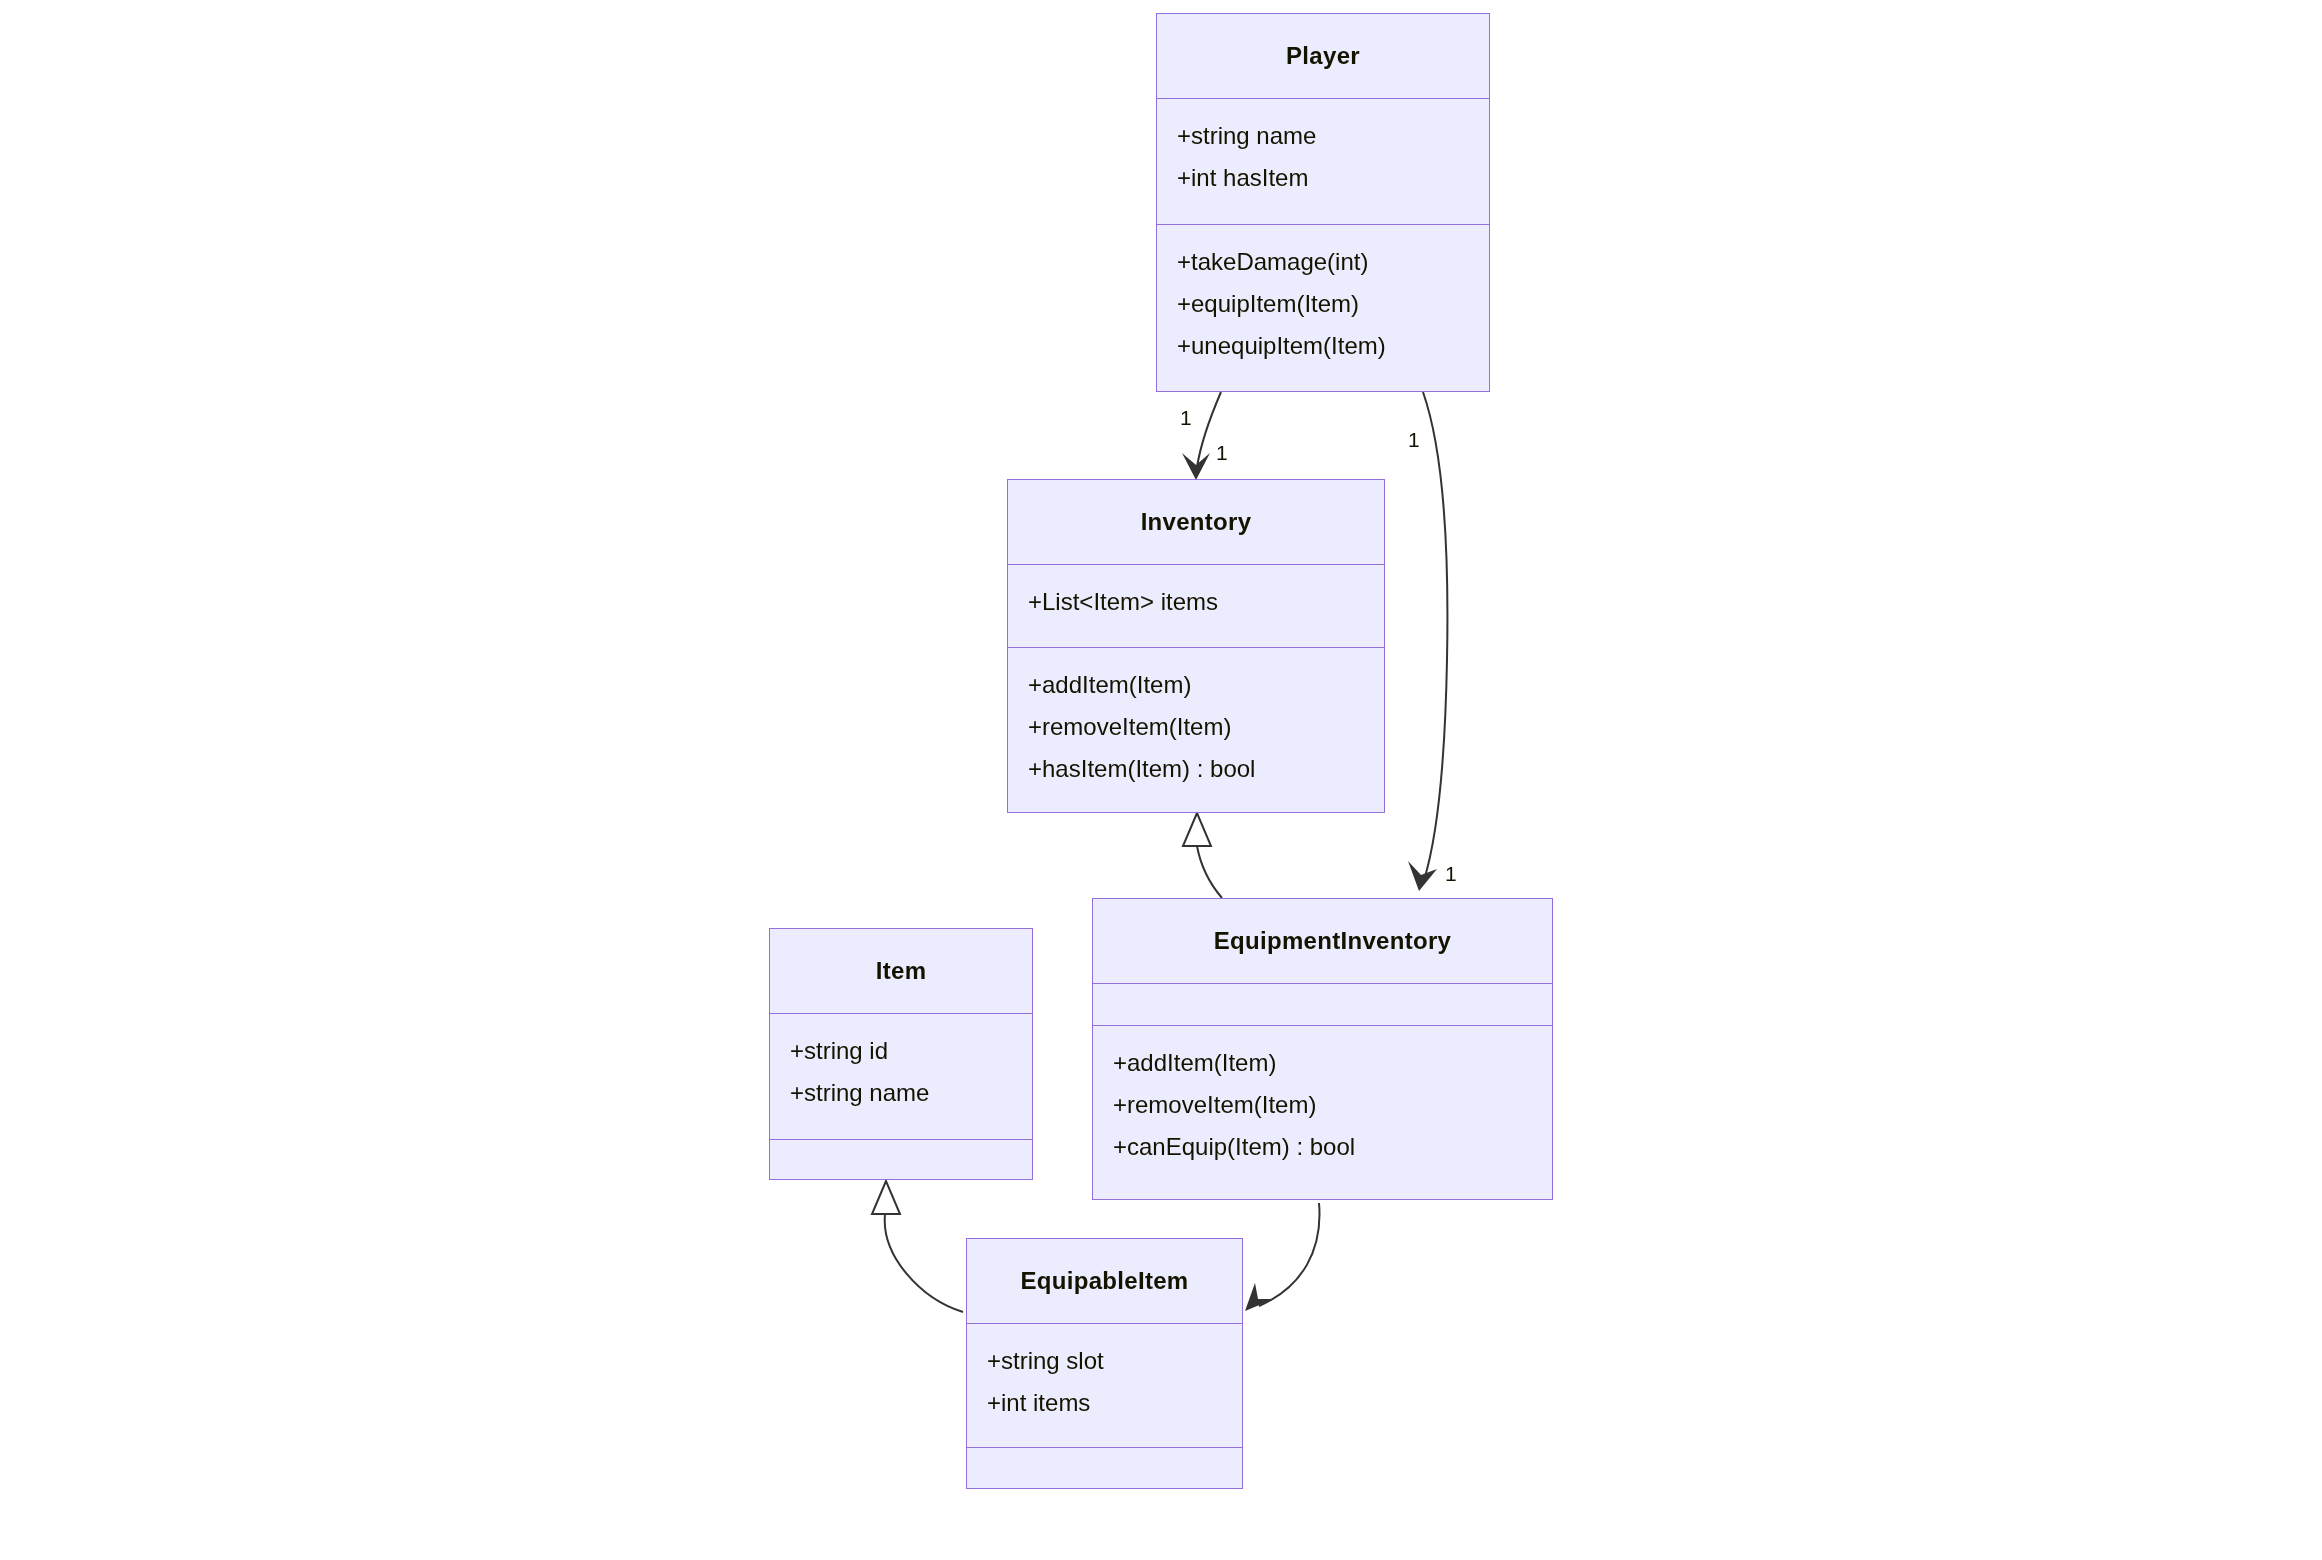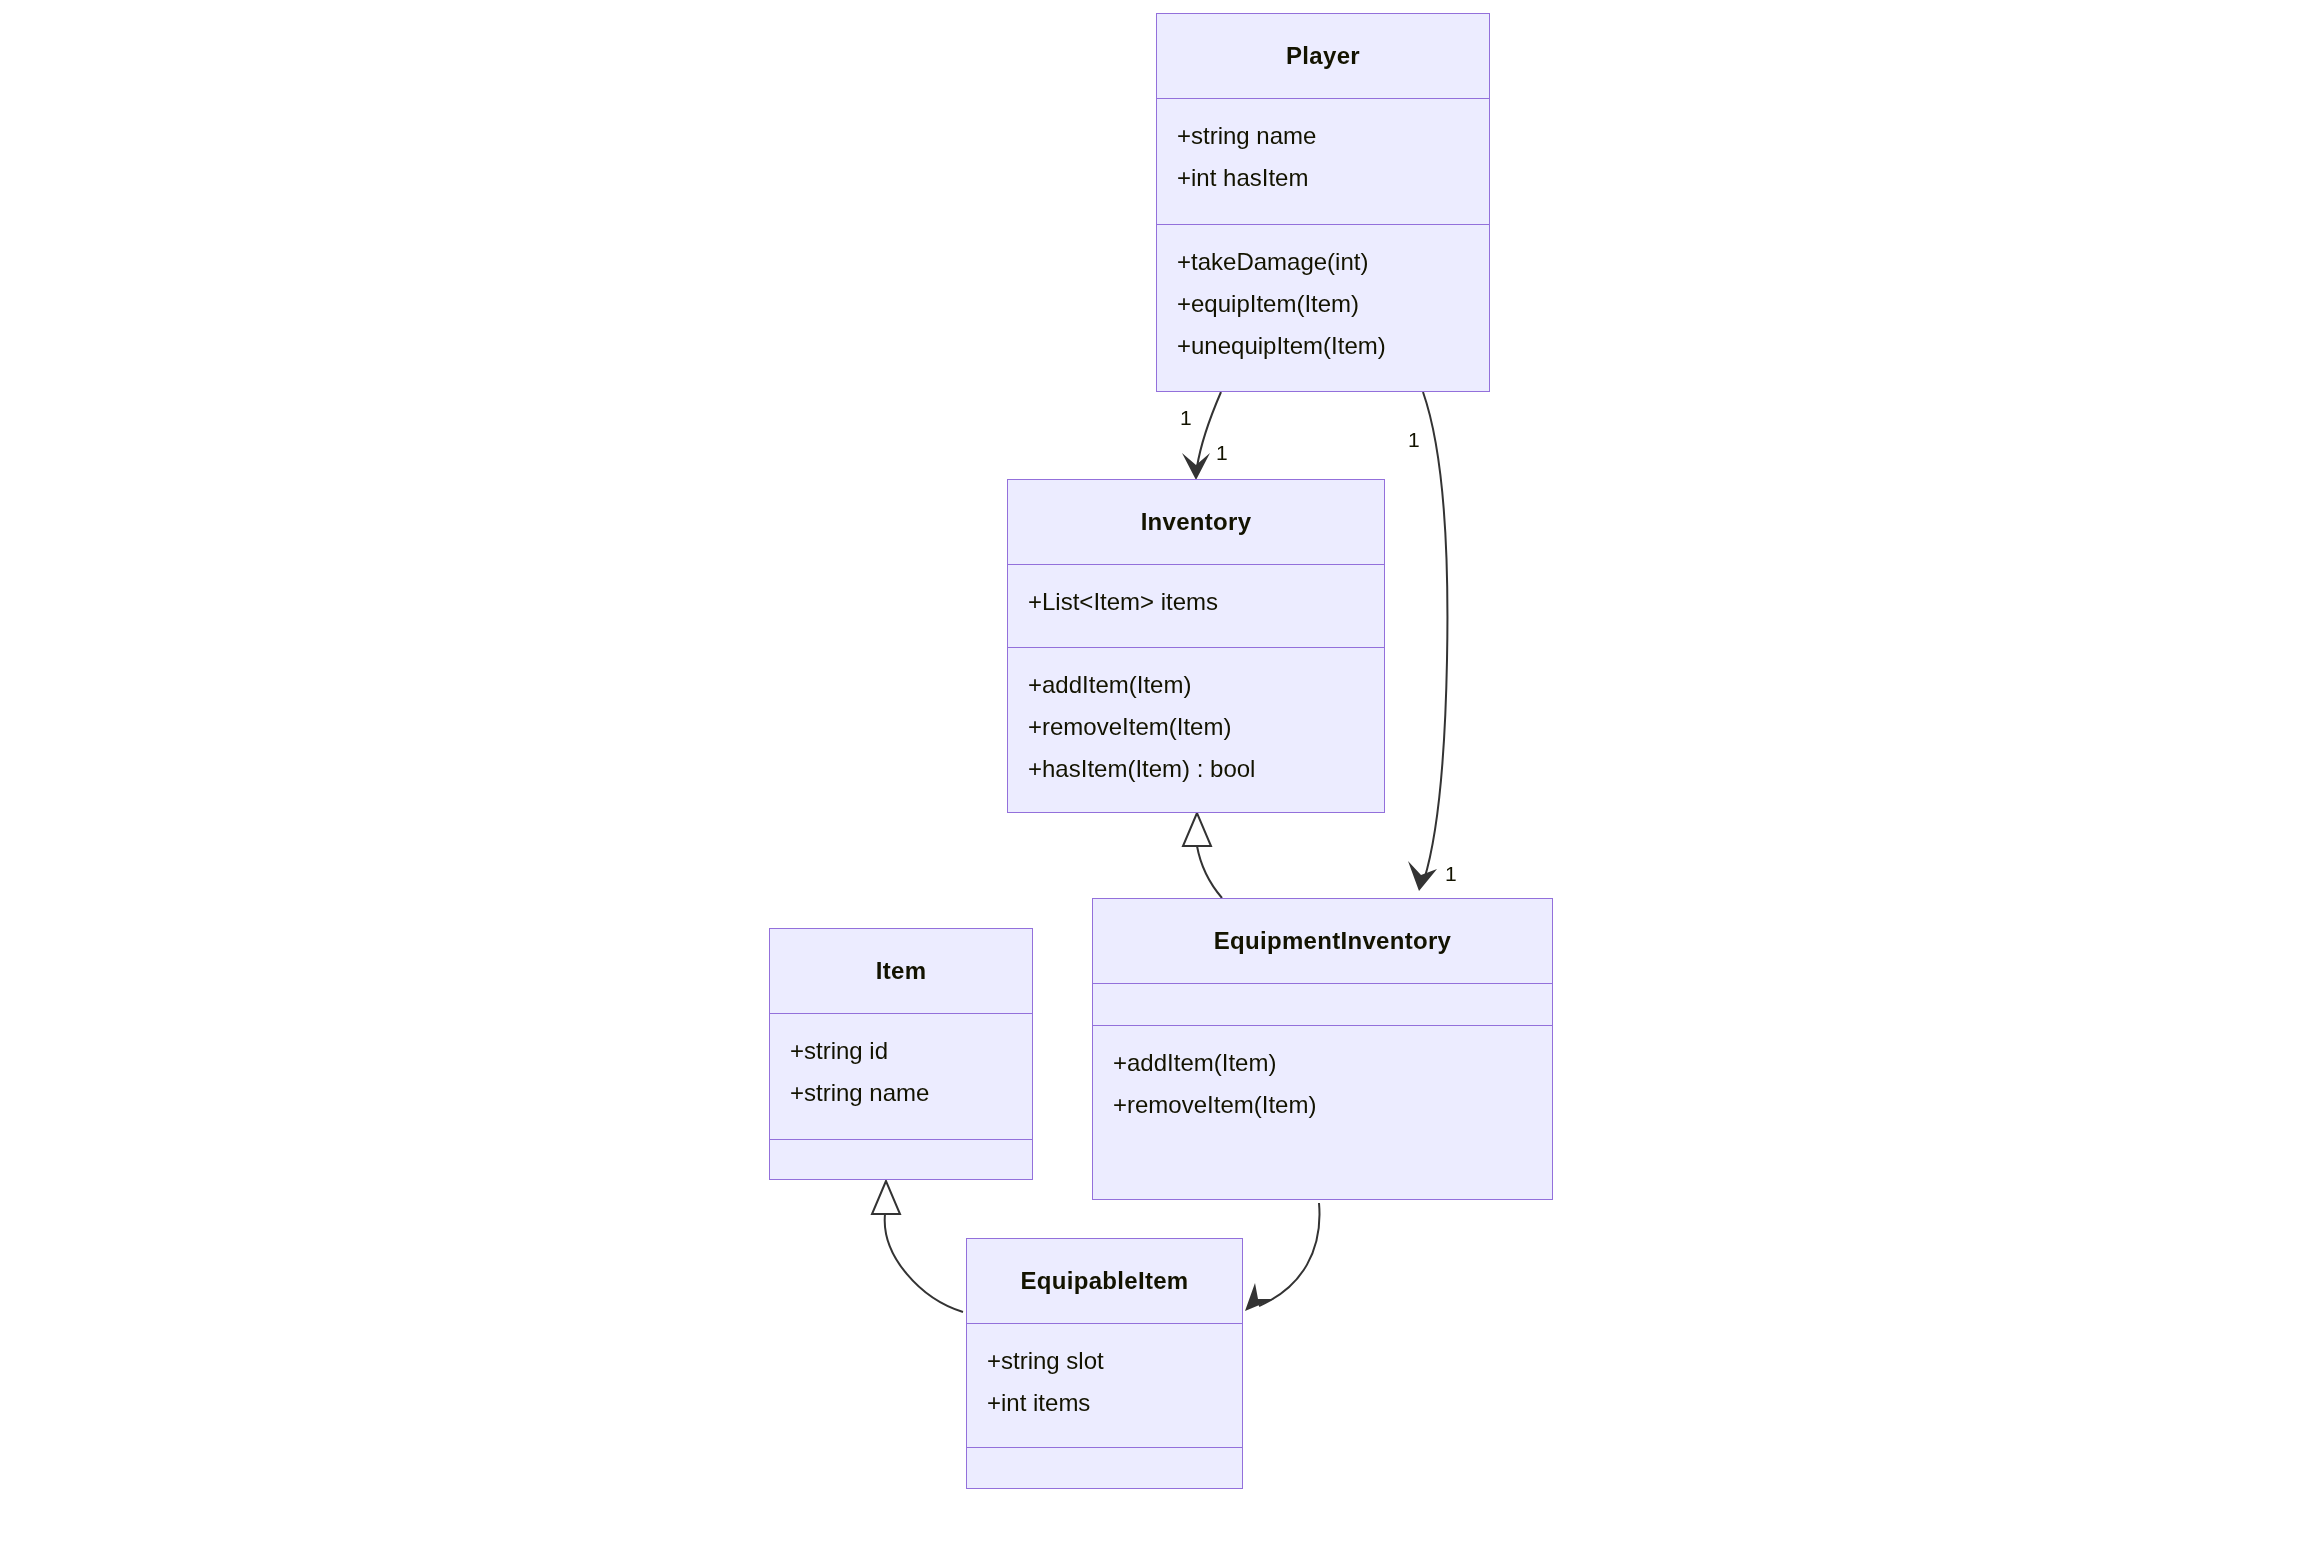--- a/index.html
+++ b/index.html
@@ -98,20 +98,21 @@
     </div>
     <div class="compartment members empty" style="height:42px;"></div>
   </div>
 
   <div class="class-box" style="left:1092px;top:898px;width:461px;height:302px;">
     <div class="compartment c-title" style="height:84px;padding-left:20px;">EquipmentInventory</div>
     <div class="compartment members empty" style="height:42px;"></div>
     <div class="compartment members" style="height:176px;">
       <div class="member">+addItem(Item)</div>
       <div class="member">+removeItem(Item)</div>
+      <div class="member">+canEquip(Item) : bool</div>
     </div>
   </div>
 
   <div class="class-box" style="left:966px;top:1238px;width:277px;height:251px;">
     <div class="compartment c-title" style="height:84px;">EquipableItem</div>
     <div class="compartment members" style="height:124px;">
       <div class="member">+string slot</div>
       <div class="member">+int items</div>
     </div>
     <div class="compartment members empty" style="height:43px;"></div>

